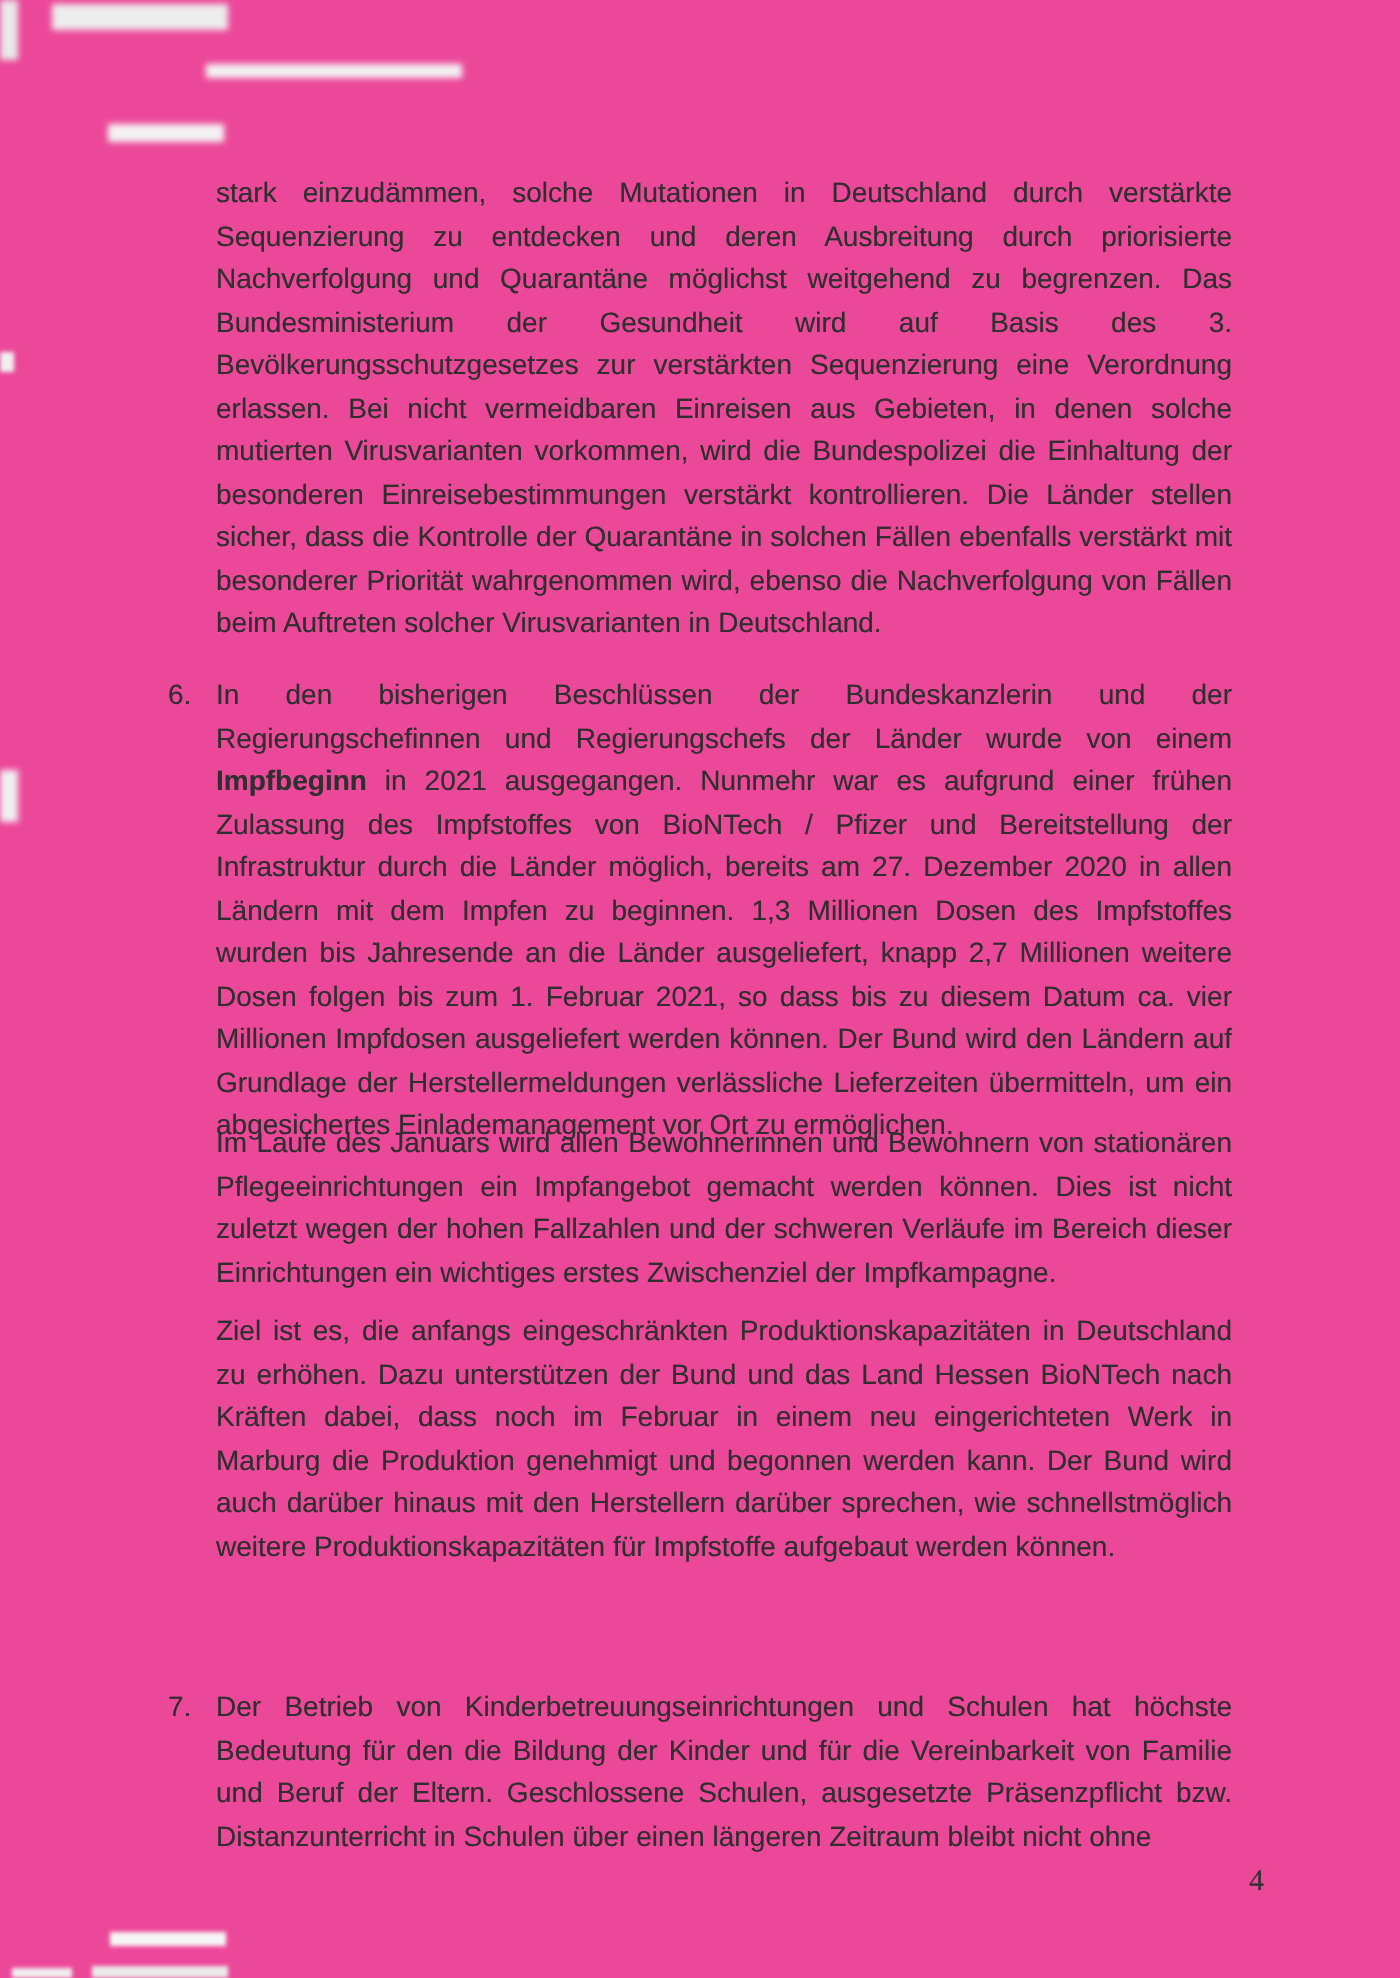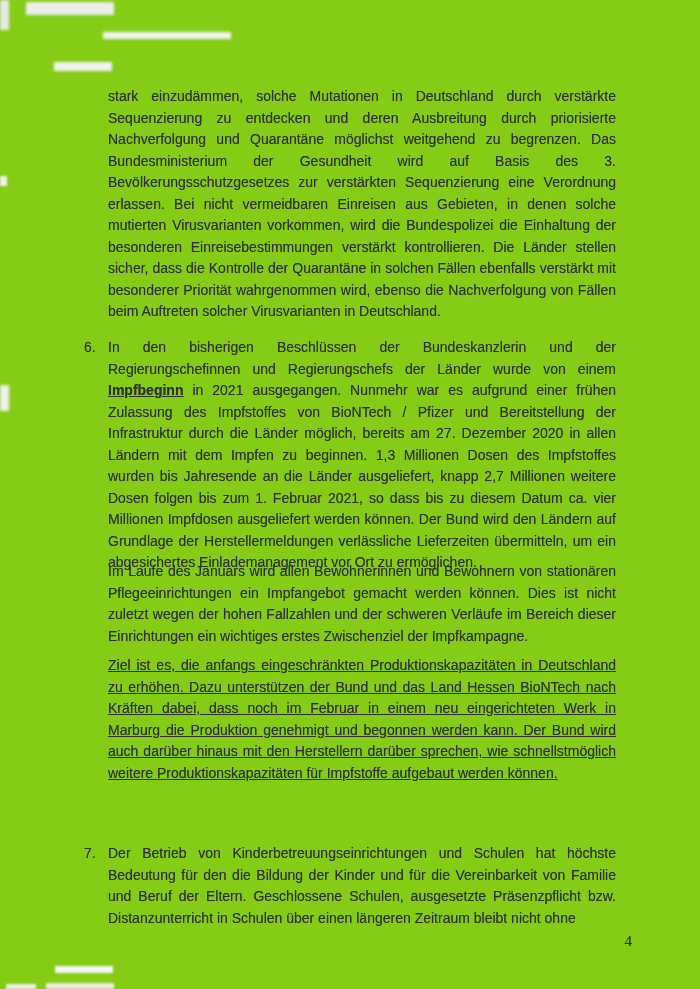--- a/index.html
+++ b/index.html
@@ -1,20 +1,20 @@
 <!DOCTYPE html>
 <html><head>
 <meta charset="utf-8">
 <style>
   html, body { margin: 0; padding: 0; background: #ffffff; }
   .page {
     position: relative;
     width: 700px;
     height: 989px;
-    background: #84cc16;
+    background: #ec4899;
     overflow: hidden;
     font-family: "Liberation Sans", sans-serif;
     font-size: 14px;
     line-height: 21.5px;
     color: #2f2f2f;
   }
   .block {
     position: absolute;
     left: 108px;
     width: 508px;
@@ -36,21 +36,21 @@
     text-shadow: 0 0 0.3px rgba(47,47,47,0.55);
   }
   .list-item .itxt {
     margin-left: 24px;
     text-align: justify;
     text-justify: inter-word;
     hyphens: none;
     text-shadow: 0 0 0.3px rgba(47,47,47,0.55);
   }
   .list-item .itxt p { margin: 0; }
-  strong { font-weight: bold; text-decoration: underline; }
+  strong { font-weight: bold; }
   .pagenum {
     position: absolute;
     top: 931px;
     right: 68px;
     font-family: "Liberation Serif", serif;
     font-size: 15px;
     color: #333333;
     text-shadow: 0 0 0.3px rgba(47,47,47,0.5);
   }
   
@@ -61,21 +61,21 @@
   .s4 { left: 54px;  top: 62px;  width: 58px;  height: 9px;  background: #f3f3f3; filter: blur(1.5px); }
   .s5 { left: 0;     top: 176px; width: 7px;   height: 10px; background: #f0f0f0; filter: blur(1px); }
   .s6 { left: 0;     top: 385px; width: 9px;   height: 26px; background: #f1f1f1; filter: blur(1.5px); }
   .s7 { left: 55px;  top: 966px; width: 58px;  height: 7px;  background: #f6f6f6; filter: blur(1px); }
   .s8 { left: 46px;  top: 983px; width: 68px;  height: 6px;  background: #ebebeb; filter: blur(1px); }
   .s9 { left: 6px;   top: 984px; width: 30px;  height: 5px;  background: #f0f0f0; filter: blur(1px); }
   
   .pos-cont    { top: 86px; }
   .pos-i6p1    { top: 337px; }
   .pos-i6p2    { top: 561px; }
-  .pos-i6p3    { top: 655px; text-decoration: underline; }
+  .pos-i6p3    { top: 655px; }
   .pos-i6p4    { top: 791px; }
   .pos-i7p1    { top: 843px; }
 </style>
 </head>
 <body>
 
 <div class="page">
 
   <div class="smudge s1"></div>
   <div class="smudge s2"></div>

